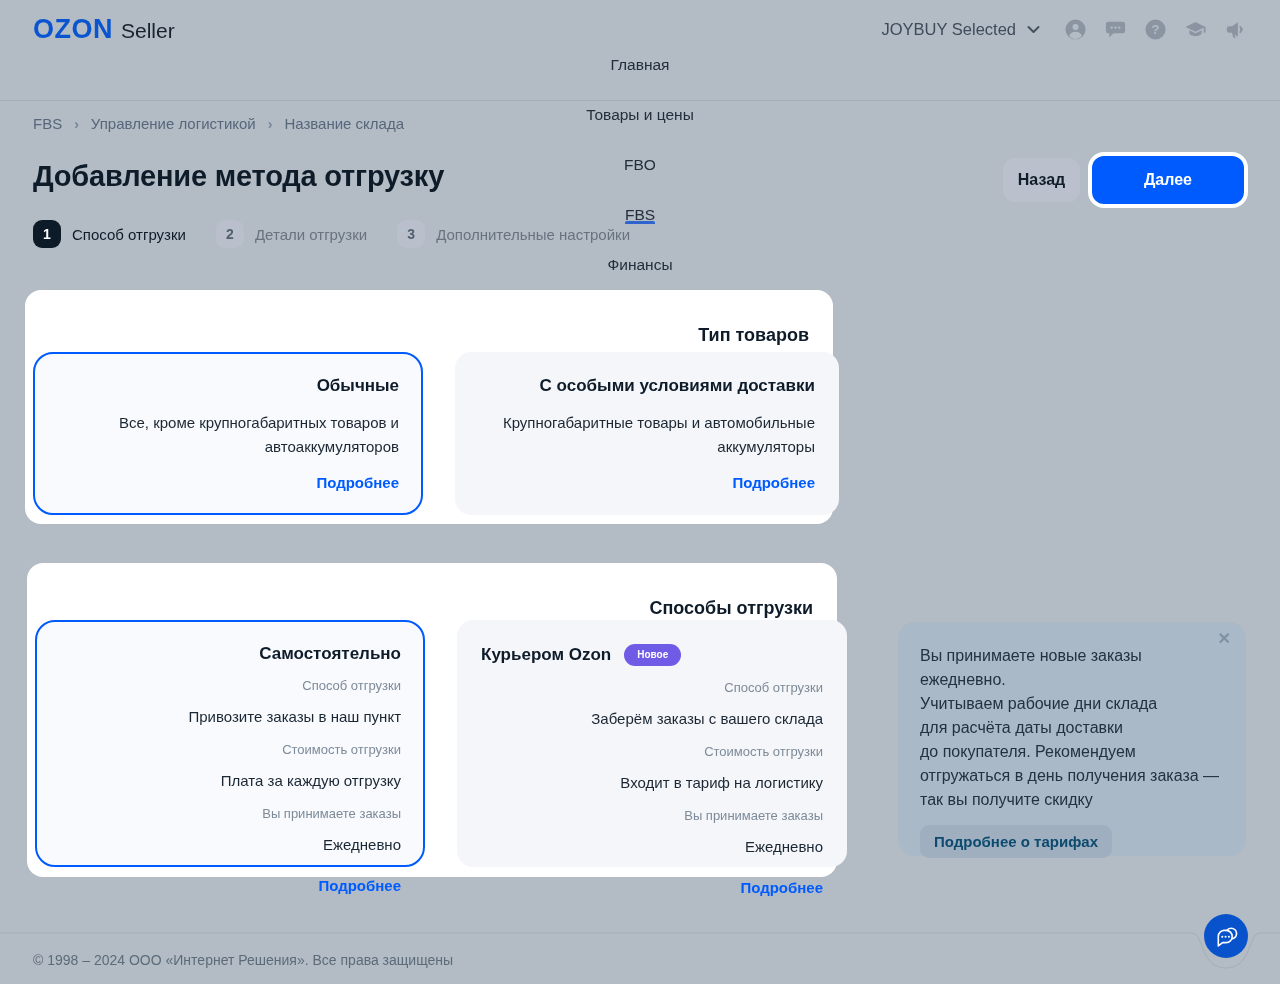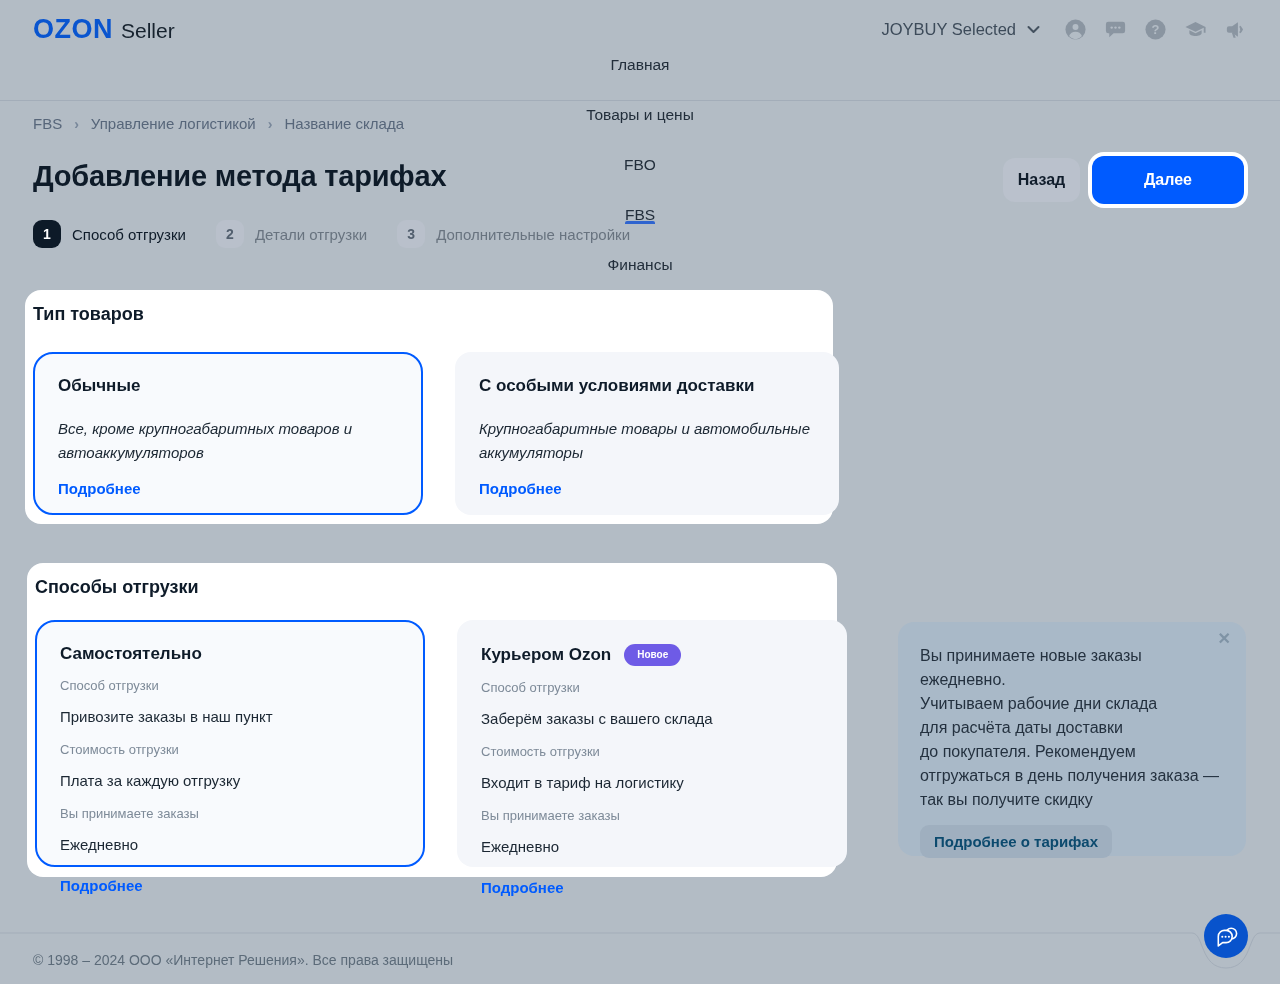--- a/index.html
+++ b/index.html
@@ -51,37 +51,37 @@
   
   .steps{ position:absolute; top:220px; left:33px; display:flex; align-items:center; gap:30px; }
   .step{ display:flex; align-items:center; gap:11px; cursor:default; }
   .step-badge{ width:28px; height:28px; border-radius:9px; display:flex; align-items:center;
     justify-content:center; font-size:14px; font-weight:600; background:#b9c0cb; color:#525f6e; }
   .step-label{ font-size:15px; color:#68737f; }
   .step.active .step-badge{ background:#0d1a28; color:#ffffff; }
   .step.active .step-label{ color:#0e1b29; font-weight:500; }
 
   
-  .card{ position:absolute; background:#ffffff; border-radius:16px; padding:3px; }
+  .card{ position:absolute; background:#ffffff; border-radius:16px; padding:24px;text-align:right; }
   .card-product{ left:25px; top:290px; width:808px; height:234px; }
   .card-shipment{ left:27px; top:563px; width:810px; height:314px; }
   .card-title{ font-size:18px; font-weight:700; color:#0e1b29; margin:11px 0 0 5px; }
   .options{ position:absolute; left:8px; display:flex; gap:32px; }
   .card-product .options{ top:62px; }
   .card-shipment .options{ top:57px; }
   .option{ border-radius:16px; background:#f4f6fa; padding:24px; cursor:pointer; }
   .option.selected{ background:#f8fafd; border:2px solid #005bff; border-radius:20px; padding:22px 22px 22px 23px; }
   .card-product .option{ width:390px; height:163px; }
   .card-product .option-b{ width:384px; }
   .card-shipment .option{ width:390px; height:247px; }
   .option-title-row{ display:flex; align-items:center; gap:13px; }
   .option-title{ font-size:17px; font-weight:700; color:#0e1b29; }
   .badge-new{ background:#6e5be6; color:#fff; font-size:10px; font-weight:600;
     padding:6px 13px; border-radius:16px; line-height:1; }
-  .option-desc{ margin-top:21px; font-size:15px; line-height:24px; color:#1b2733; max-width:345px;font-style:italic; }
+  .option-desc{ margin-top:15px; font-size:15px; line-height:24px; color:#1b2733; max-width:345px; }
   .option-link{ display:inline-block; margin-top:15px; font-size:15px; font-weight:600;
     color:#005bff; cursor:pointer; }
   .field{ margin-top:13px; }
   .field-label{ font-size:13px; color:#7d8a98; line-height:17px; }
   .field-value{ font-size:15px; color:#1b2733; line-height:22px; margin-top:12px; }
   .card-shipment .option-link{ margin-top:21px; }
 
   
   .tooltip{ position:absolute; left:898px; top:622px; width:348px; height:234px;
     background:#a9b9c8; border-radius:16px; padding:22px; }
@@ -169,21 +169,21 @@
   <div class="header-divider"></div>
 
   <div class="breadcrumb">
     <span class="crumb">FBS</span>
     <span class="crumb-sep">›</span>
     <span class="crumb">Управление логистикой</span>
     <span class="crumb-sep">›</span>
     <span class="crumb">Название склада</span>
   </div>
 
-  <h1 class="page-title">Добавление метода тарифах</h1>
+  <h1 class="page-title">Добавление метода отгрузку</h1>
   <button class="back-button">Назад</button>
   <div class="next-ring">
     <button class="next-button">Далее</button>
   </div>
 
   <div class="steps">
     <div class="step active">
       <span class="step-badge">1</span>
       <span class="step-label">Способ отгрузки</span>
     </div>

